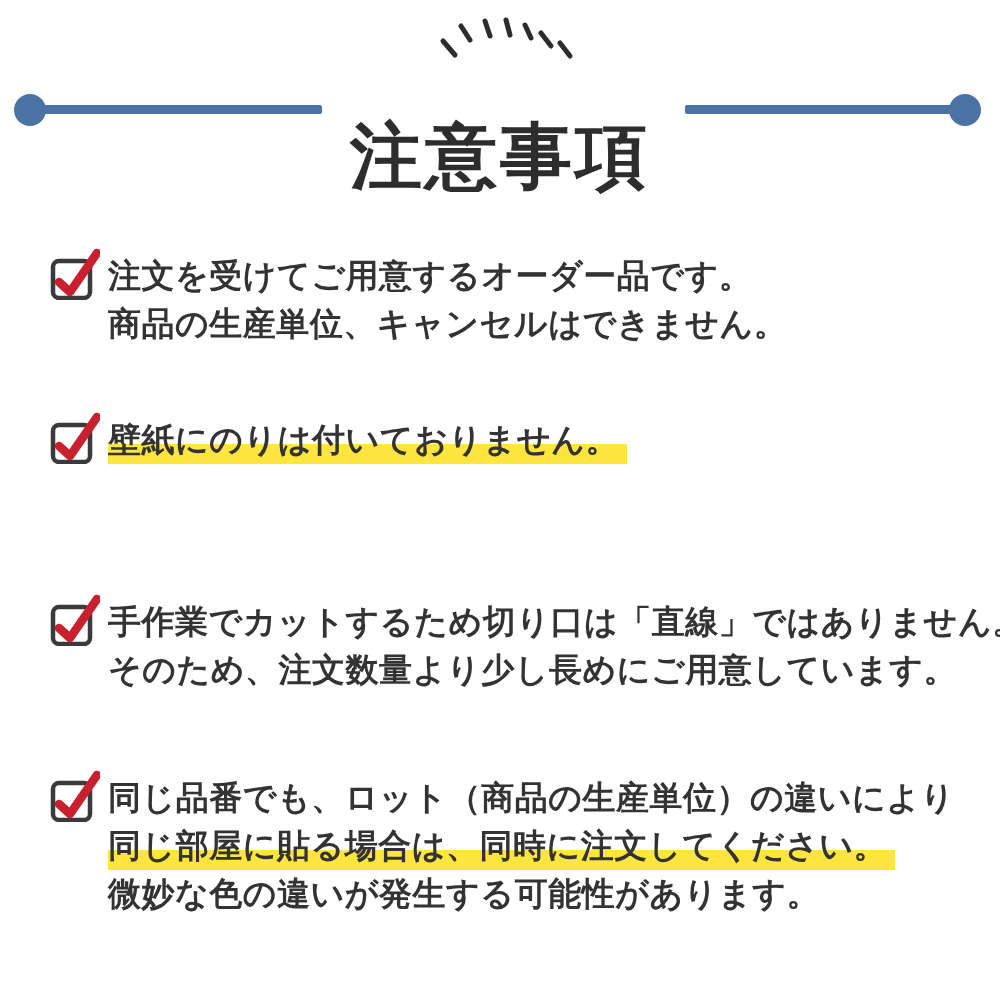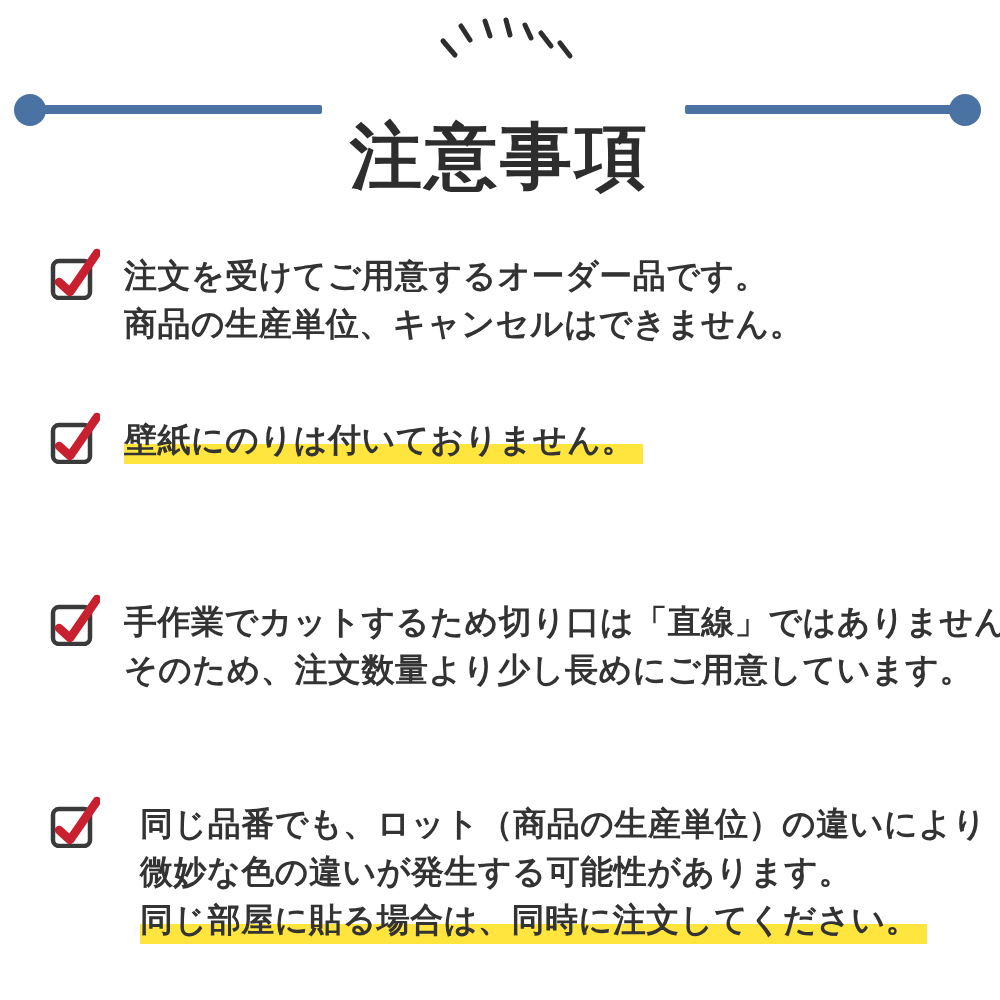--- a/index.html
+++ b/index.html
@@ -26,25 +26,25 @@
   .rule-right { left:685px; width:268px; }
   .rule-dot { position:absolute; top:94px; width:32px; height:32px; border-radius:50%; background:#4a72a2; }
   .rule-dot-left  { left:14px; }
   .rule-dot-right { left:949px; }
 
   
   .note { position:absolute; left:50px; display:flex; align-items:flex-start; }
   .note-1 { top:252px; }
   .note-2 { top:416px; }
   .note-3 { top:598px; }
-  .note-4 { top:800px;gap:16px; }
+  .note-4 { top:774px; }
 
   .checkbox { width:50px; height:54px; flex:none; margin-top:-6px; }
 
-  .note-lines { margin-left:24px; }
+  .note-lines { margin-left:8px; }
   .note-lines p {
     margin:0;
     font-size:33px;
     font-weight:700;
     line-height:48px;
     letter-spacing:0.5px;
     color:#333333;
     white-space:nowrap;
   }
   .hl {
@@ -112,18 +112,18 @@
     </div>
   </div>
 
   <div class="note note-4">
     <svg class="checkbox" viewBox="0 0 50 54" aria-hidden="true">
       <rect x="3" y="15" width="37" height="37" rx="6" fill="none" stroke="#3a3a3a" stroke-width="4.5"></rect>
       <polyline points="9,36 20,46 47,7" fill="none" stroke="#c8202e" stroke-width="8.5" stroke-linecap="round" stroke-linejoin="round"></polyline>
     </svg>
     <div class="note-lines">
       <p><span>同じ品番でも、ロット（商品の生産単位）の違いにより</span></p>
+      <p><span class="hl">同じ部屋に貼る場合は、同時に注文してください。</span></p>
       <p><span>微妙な色の違いが発生する可能性があります。</span></p>
-      <p><span class="hl">同じ部屋に貼る場合は、同時に注文してください。</span></p>
     </div>
   </div>
 
 </div>
 
 </body></html>

